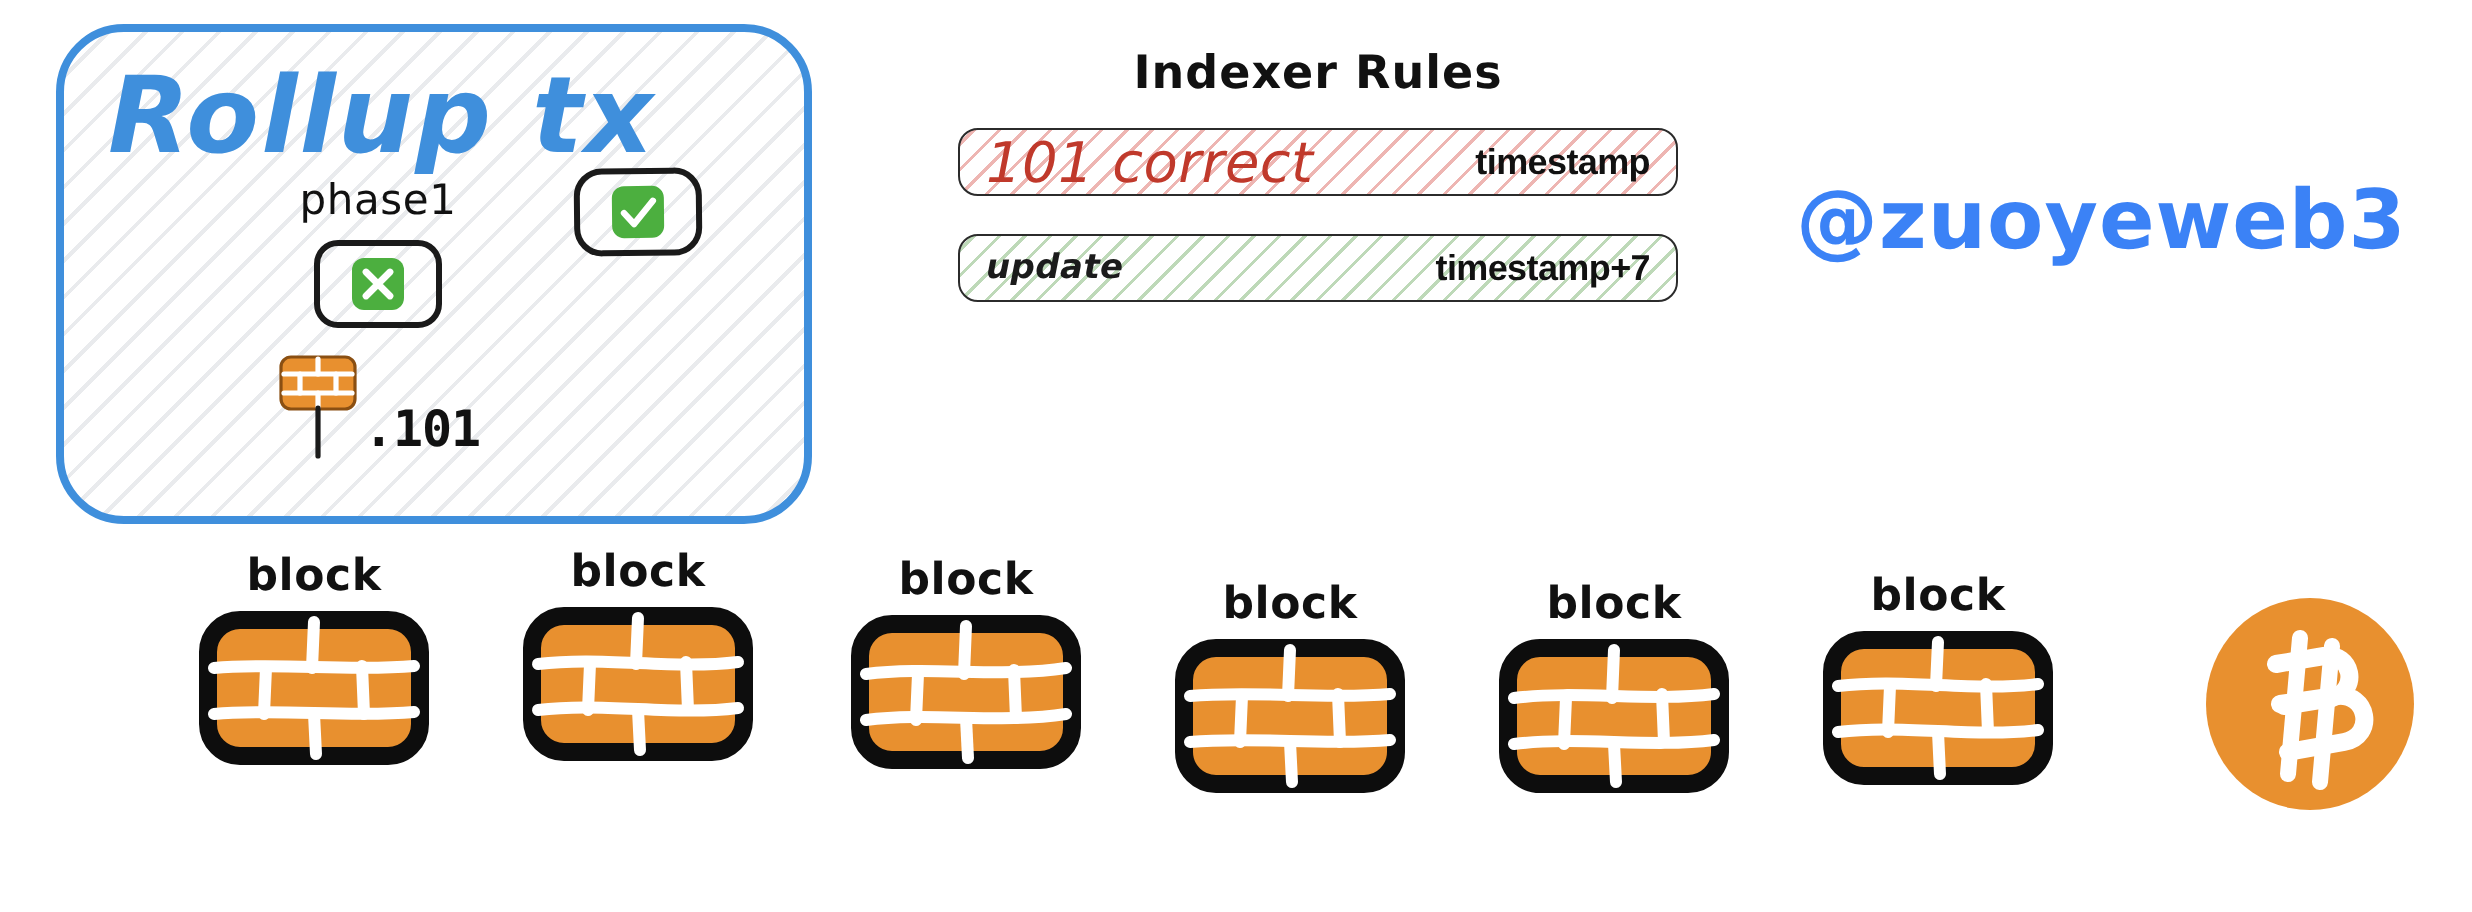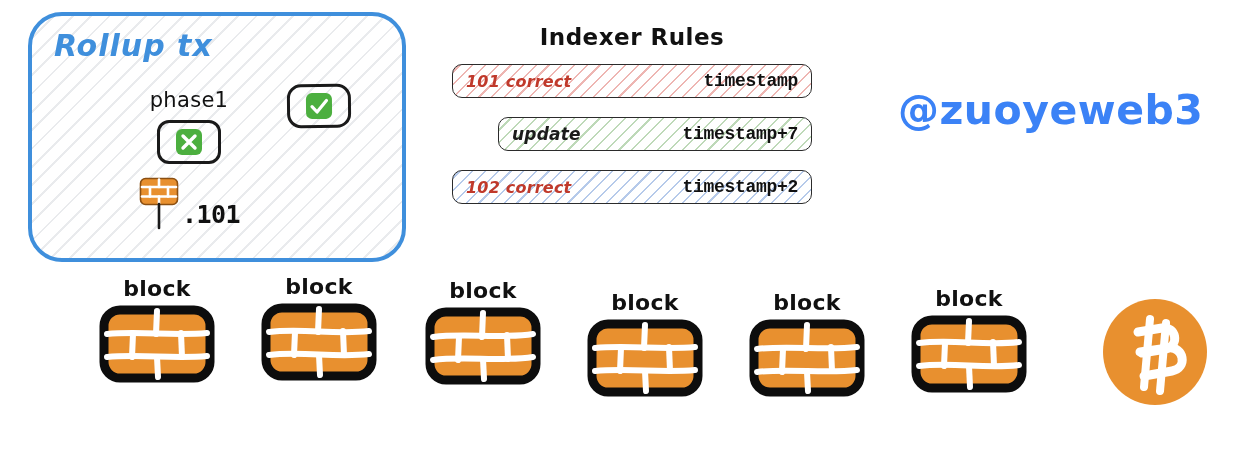--- a/index.html
+++ b/index.html
@@ -38,21 +38,21 @@
         rgba(255,255,255,0) 2px,
         rgba(255,255,255,0) 13px);
     box-sizing: border-box;
   }
 
   #rollup-title {
     position: absolute;
     left: 22px;
     top: 12px;
     font-family: "DejaVu Sans", sans-serif;
-    font-size: 30px;
+    font-size: 53px;
     font-weight: 700;
     font-style: italic;
     letter-spacing: 1px;
     color: #3f8fdc;
     white-space: nowrap;
   }
 
   .phase-col {
     position: absolute;
     width: 130px;
@@ -111,21 +111,21 @@
     font-weight: 700;
     color: #111111;
     line-height: 1;
     margin-top: 26px;
     letter-spacing: -0.5px;
   }
 
   
   #indexer-section {
     position: absolute;
-    left: 452px;
+    left: 479px;
     top: 24px;
     width: 360px;
   }
   #indexer-title {
     font-family: "DejaVu Sans", sans-serif;
     font-size: 23px;
     font-weight: 700;
     color: #111111;
     text-align: center;
     letter-spacing: 0.5px;
@@ -145,44 +145,43 @@
   }
   .rule-row.hatch-red {
     background-image: repeating-linear-gradient(-45deg,
       rgba(214,80,72,0.42) 0px, rgba(214,80,72,0.42) 1.6px,
       rgba(255,255,255,0) 1.6px, rgba(255,255,255,0) 9px);
   }
   .rule-row.hatch-green {
     background-image: repeating-linear-gradient(-45deg,
       rgba(92,160,78,0.40) 0px, rgba(92,160,78,0.40) 1.6px,
       rgba(255,255,255,0) 1.6px, rgba(255,255,255,0) 9px);
-    margin-left: 46px;
   }
   .rule-row.hatch-blue {
     background-image: repeating-linear-gradient(-45deg,
       rgba(80,128,205,0.42) 0px, rgba(80,128,205,0.42) 1.6px,
       rgba(255,255,255,0) 1.6px, rgba(255,255,255,0) 9px);
   }
   .rule-left {
     font-family: "DejaVu Sans", sans-serif;
-    font-size: 16px;
-    font-weight: 700;
+    font-size: 28px;
+    font-weight: 400;
     font-style: italic;
     color: #c0392b;
     white-space: nowrap;
     letter-spacing: 0.2px;
   }
   .rule-left.plain {
     color: #1b1b1b;
     font-size: 17px;
     font-weight: 600;
     font-style: italic;
   }
   .rule-right {
-    font-family: Liberation Mono, monospace;
+    font-family: Liberation Sans, sans-serif;
     font-size: 18px;
     font-weight: 700;
     color: #111111;
     white-space: nowrap;
     letter-spacing: -0.3px;
   }
 
   
   #handle {
     position: absolute;
@@ -269,24 +268,20 @@
     <div class="rule-row hatch-red">
       <span class="rule-left">101 correct</span>
       <span class="rule-right">timestamp</span>
     </div>
 
     <div class="rule-row hatch-green">
       <span class="rule-left plain">update</span>
       <span class="rule-right">timestamp+7</span>
     </div>
 
-    <div class="rule-row hatch-blue">
-      <span class="rule-left">102 correct</span>
-      <span class="rule-right">timestamp+2</span>
-    </div>
   </div>
 
   <div id="handle">@zuoyeweb3</div>
 
   <div id="blocks-row">
 
     <div class="block-item" style="left:98px;  top:4px;">
       <div class="block-label">block</div>
       <svg class="block-icon" viewBox="0 0 116 78">
         <rect x="5" y="5" width="106" height="68" rx="16" ry="16" fill="#e8902f" stroke="#0d0d0d" stroke-width="9"></rect>

